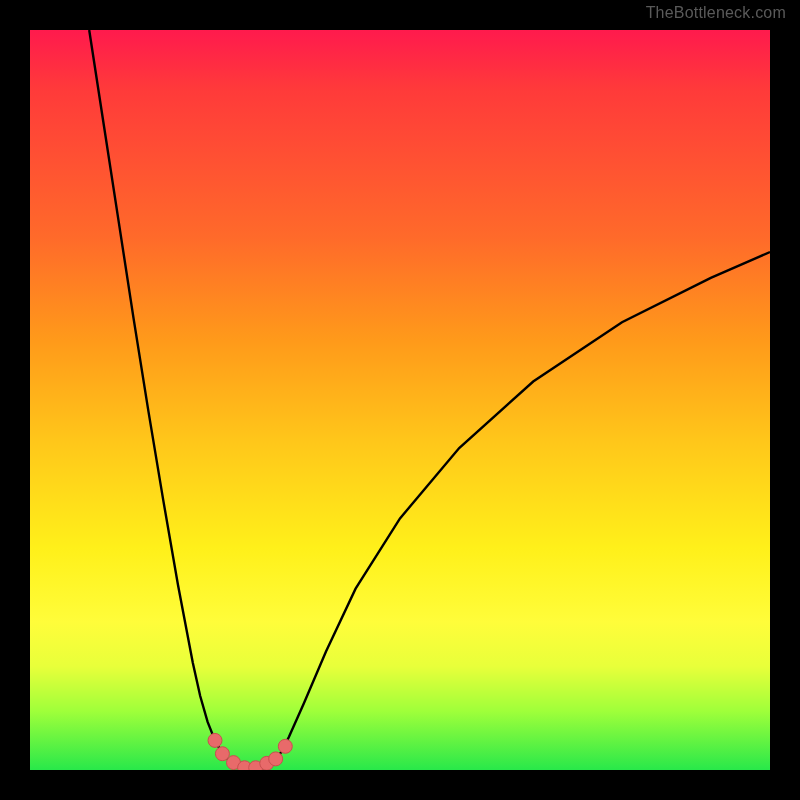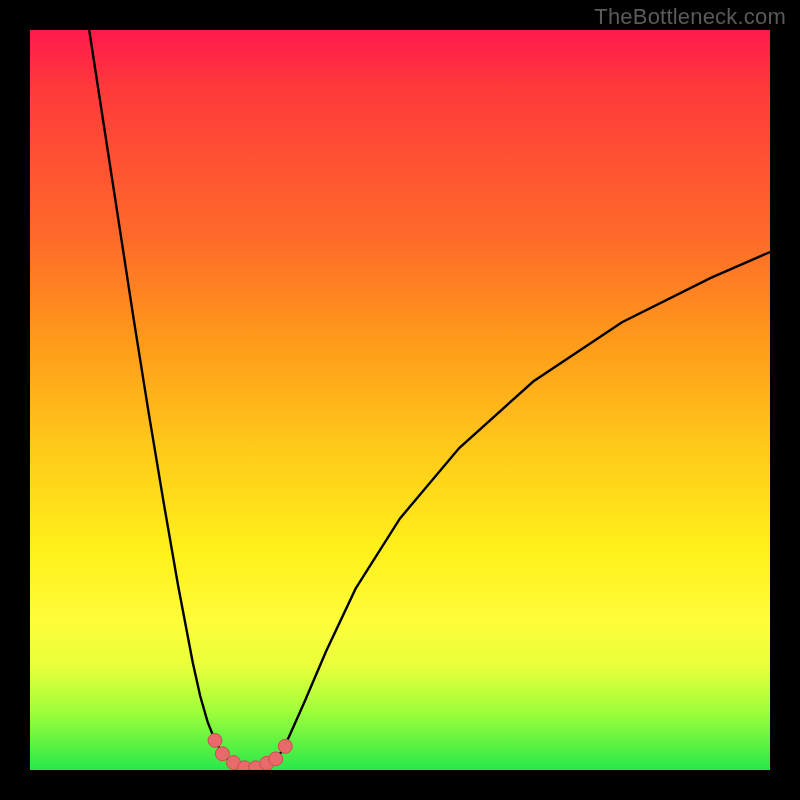--- a/index.html
+++ b/index.html
@@ -41,21 +41,21 @@
   }
   svg.curves {
     position: absolute;
     top: 0; left: 0;
     width: 740px;
     height: 740px;
   }
   .watermark {
     position: absolute;
     color: #5a5a5a;
-    font-size: 22px;
+    font-size: 16px;
     font-weight: 500;
     letter-spacing: 0.2px;
   }
 </style>
 </head>
 <body>
 
 <div class="frame">
   <div class="plot-area">
     <svg class="curves" viewBox="0 0 740 740" preserveAspectRatio="none">

